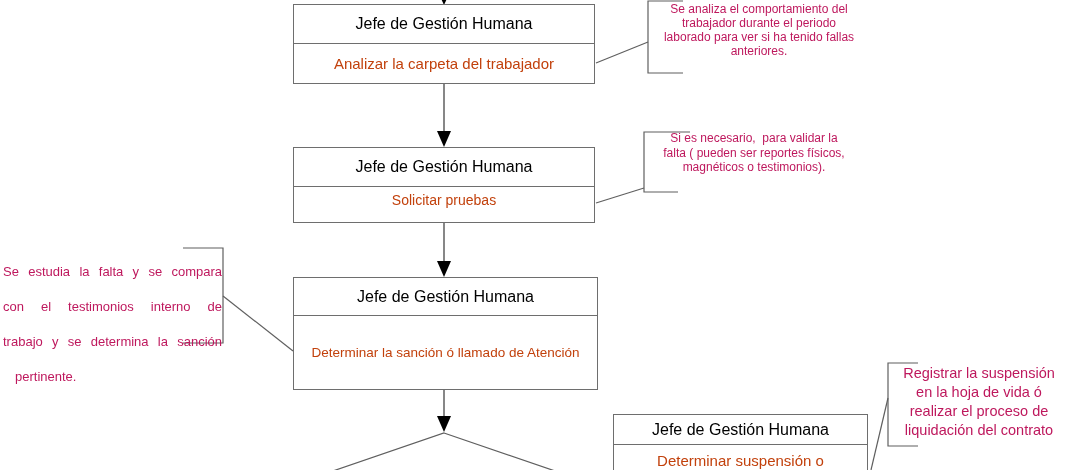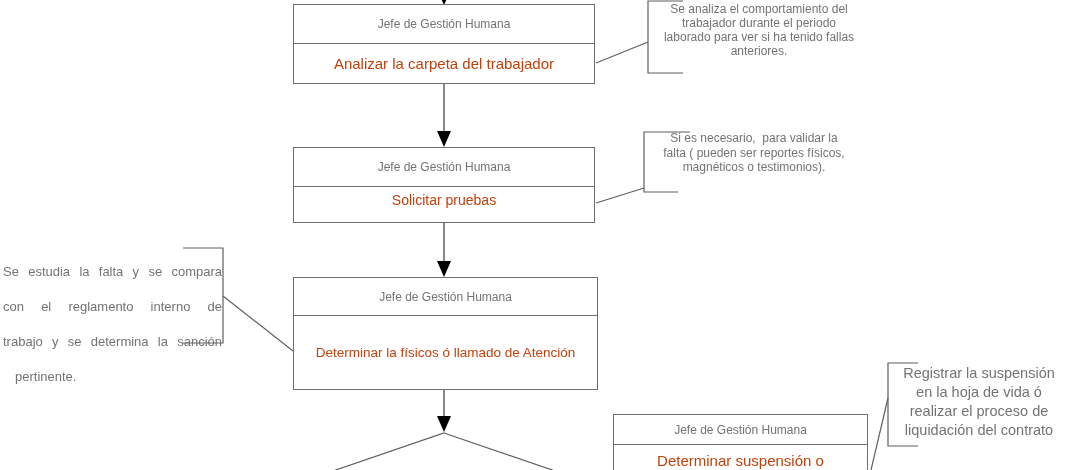--- a/index.html
+++ b/index.html
@@ -8,27 +8,27 @@
     background:#ffffff;color:#000;
     font-family:"Liberation Sans", sans-serif;
   }
   .stage svg{position:absolute;left:0;top:0;pointer-events:none;}
   .proc-box{
     position:absolute;border:1px solid #6e6e6e;background:#ffffff;
     box-sizing:border-box;display:flex;flex-direction:column;
   }
   .proc-title{
     border-bottom:1px solid #6e6e6e;display:flex;align-items:center;justify-content:center;
-    font-size:12px;color:#737373;box-sizing:border-box;flex:0 0 auto;
+    font-size:16px;color:#000000;box-sizing:border-box;flex:0 0 auto;
   }
   .proc-body{
     flex:1 1 auto;display:flex;align-items:center;justify-content:center;
     text-align:center;color:#c2410c;box-sizing:border-box;padding:0 4px;
   }
-  .ann{position:absolute;color:#737373;}
+  .ann{position:absolute;color:#be185d;}
   .ann-line{white-space:pre;}
   .ann-center .ann-line{text-align:center;}
   .ann-just .ann-line{white-space:normal;text-align:justify;text-align-last:justify;margin-top:17px;}
   .ann-just .ann-line:last-child{text-align-last:left;padding-left:12px;}
   .decision-label{
     position:absolute;text-align:center;color:#1a1a1a;
   }
 </style>
 </head>
 <body>
@@ -68,21 +68,21 @@
     <div class="proc-body" style="font-size:15px">Analizar la carpeta del trabajador</div>
   </div>
 
   <div class="proc-box" style="left:293px;top:147px;width:302px;height:76px">
     <div class="proc-title" style="height:39px">Jefe de Gestión Humana</div>
     <div class="proc-body" style="font-size:14px;align-items:flex-start;padding-top:5px">Solicitar pruebas</div>
   </div>
 
   <div class="proc-box" style="left:293px;top:277px;width:305px;height:113px">
     <div class="proc-title" style="height:38px">Jefe de Gestión Humana</div>
-    <div class="proc-body" style="font-size:13.5px">Determinar la físicos ó llamado de Atención</div>
+    <div class="proc-body" style="font-size:13.5px">Determinar la sanción ó llamado de Atención</div>
   </div>
 
   <div class="proc-box" style="left:613px;top:414px;width:255px;height:76px">
     <div class="proc-title" style="height:30px">Jefe de Gestión Humana</div>
     <div class="proc-body" style="font-size:15px;align-items:flex-start;padding-top:7px">Determinar suspensión o</div>
   </div>
 
 
   <div class="ann ann-center" style="left:650px;top:2px;width:218px;font-size:12px;line-height:14px">
     <div class="ann-line">Se analiza el comportamiento del</div>
@@ -92,21 +92,21 @@
   </div>
 
   <div class="ann ann-center" style="left:648px;top:131px;width:212px;font-size:12px;line-height:14.5px">
     <div class="ann-line">Si es necesario,  para validar la</div>
     <div class="ann-line">falta ( pueden ser reportes físicos,</div>
     <div class="ann-line">magnéticos o testimonios).</div>
   </div>
 
   <div class="ann ann-just" style="left:3px;top:246px;width:219px;font-size:13px;line-height:18px">
     <div class="ann-line">Se estudia la falta y se compara</div>
-    <div class="ann-line">con el reglamento interno de</div>
+    <div class="ann-line">con el testimonios interno de</div>
     <div class="ann-line">trabajo y se determina la sanción</div>
     <div class="ann-line">pertinente.</div>
   </div>
 
   <div class="ann ann-center" style="left:890px;top:364px;width:178px;font-size:14.5px;line-height:19px">
     <div class="ann-line">Registrar la suspensión</div>
     <div class="ann-line">en la hoja de vida ó</div>
     <div class="ann-line">realizar el proceso de</div>
     <div class="ann-line">liquidación del contrato</div>
   </div>

